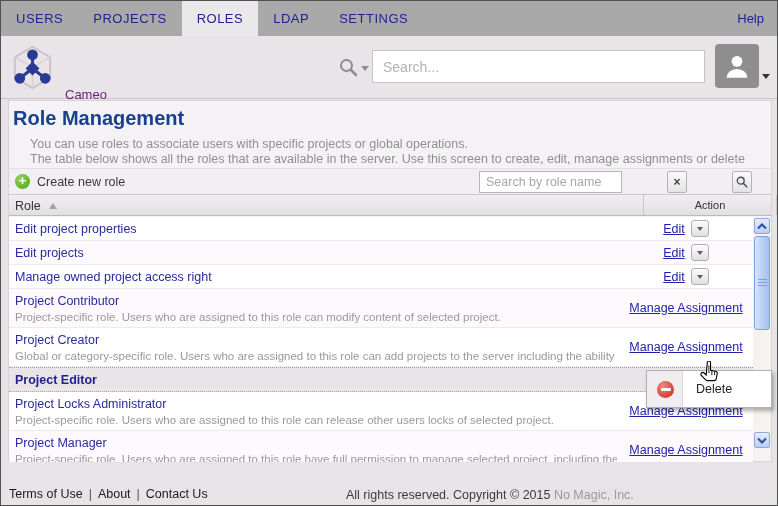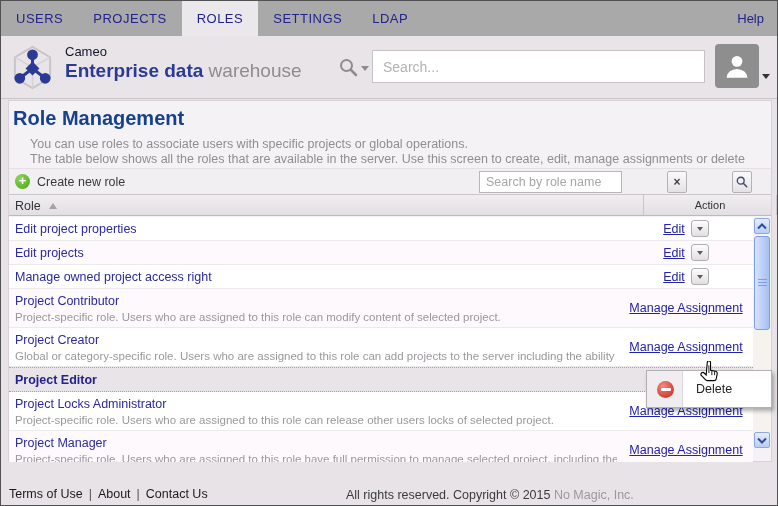--- a/index.html
+++ b/index.html
@@ -15,21 +15,21 @@
   .tab { display:flex; align-items:center; padding:8px 15px; font-size:13px;
     letter-spacing:.5px; color:#22228e; cursor:default; }
   .tab.active { background:#ebe8eb; }
   .help-link { margin-left:auto; align-self:center; padding:0 13px;
     font-size:13px; color:#22228e; }
   
   .brandbar { position:absolute; top:35px; left:0; right:0; height:63px;
     background:#e9e4e8; border-bottom:1px solid #c9c5c9; }
   .logo { position:absolute; left:8px; top:8px; }
   .brandtext { position:absolute; left:64px; top:9px; line-height:1.15; }
-  .brand-line1 { font-size:13px; color:#0f172a; }
+  .brand-line1 { font-size:13px; color:#701a75;margin-top:43px; }
   .brand-strong { font-size:19px; font-weight:bold; color:#2b3a94; }
   .brand-light  { font-size:19px; color:#8d8d8d; }
   .gsearch-icon { position:absolute; left:338px; top:22px; }
   .gsearch-caret { position:absolute; left:360px; top:30px; width:0; height:0;
     border-left:4px solid transparent; border-right:4px solid transparent;
     border-top:5px solid #8d8d8d; }
   .gsearch-input { position:absolute; left:371px; top:14px; width:333px; height:33px;
     border:1px solid #c6c2c6; background:#ffffff; font-size:14px; padding:0 10px;
     color:#444; font-family:"Liberation Sans",sans-serif; }
   .gsearch-input::placeholder { color:#b5b1b5; }
@@ -134,22 +134,22 @@
 </style>
 </head>
 <body>
 
 <div class="screen">
 
   <div class="topnav">
     <div class="tab">USERS</div>
     <div class="tab">PROJECTS</div>
     <div class="tab active">ROLES</div>
+    <div class="tab">LDAP</div>
     <div class="tab">SETTINGS</div>
-    <div class="tab">LDAP</div>
     <div class="help-link">Help</div>
   </div>
 
   <div class="brandbar">
     <span class="logo">
       <svg width="47" height="47" viewBox="0 0 48 48">
         <path d="M24 3 L42 13.5 L42 34.5 L24 45 L6 34.5 L6 13.5 Z" fill="none" stroke="#c8c4c8" stroke-width="2"></path>
         <path d="M6 13.5 L24 24 L42 13.5 M24 24 L24 45" fill="none" stroke="#d5d1d5" stroke-width="1.5"></path>
         <g stroke="#2b3a94" stroke-width="3" fill="#2b3a94">
           <line x1="24" y1="25" x2="24" y2="11"></line>

